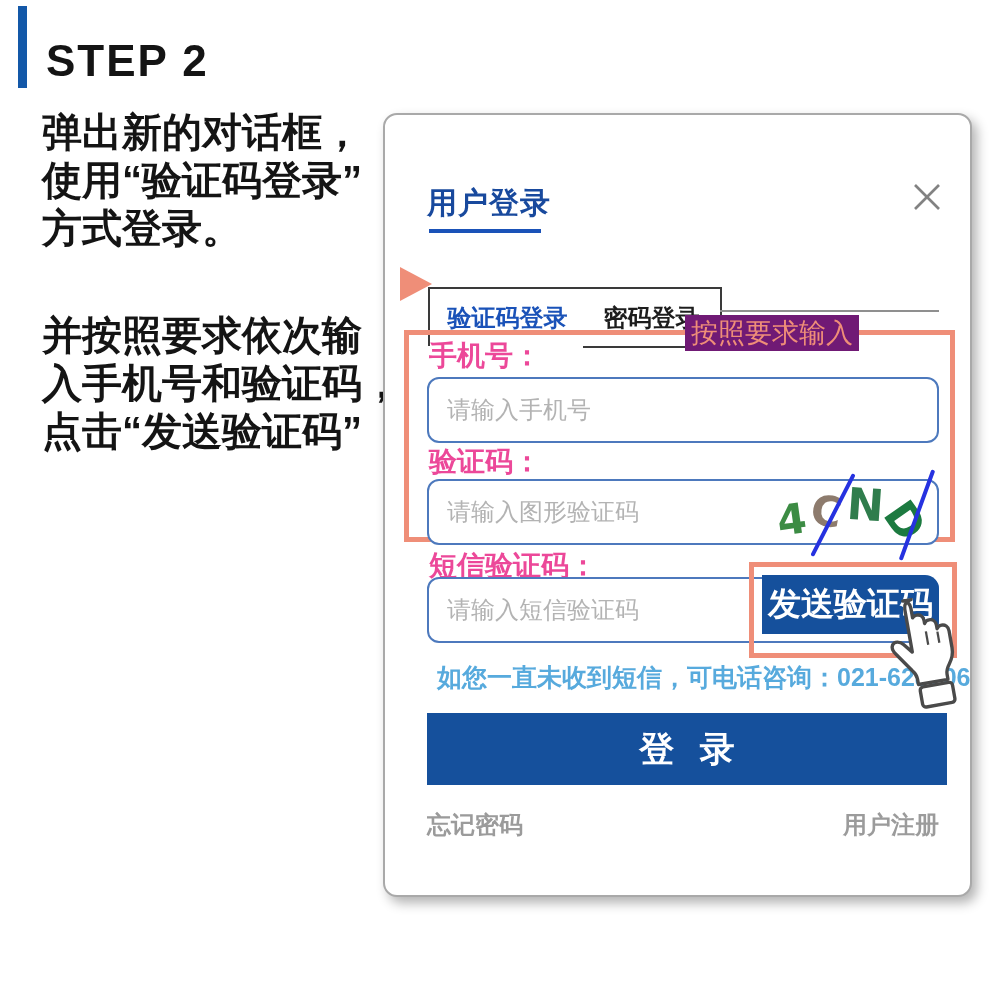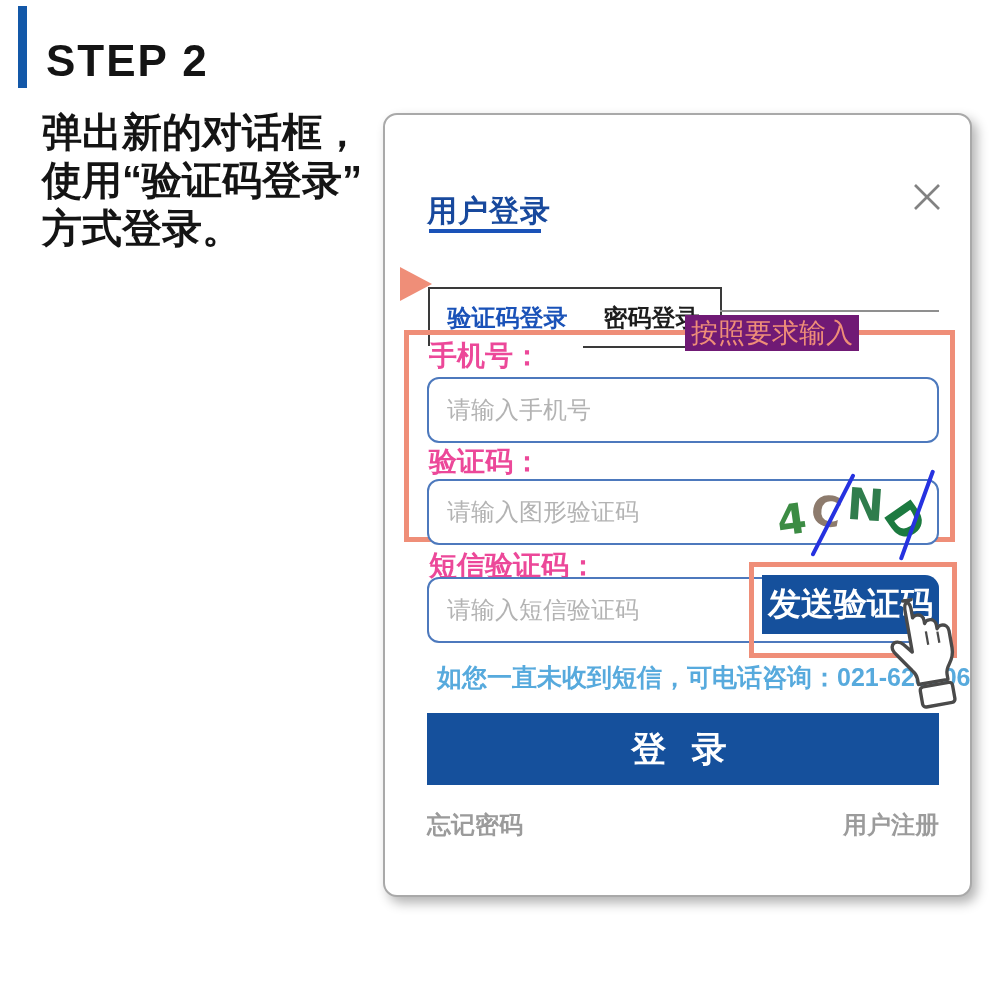--- a/index.html
+++ b/index.html
@@ -15,21 +15,21 @@
   .para{left:42px;color:#141414;font-size:40px;line-height:48px;font-weight:700;white-space:nowrap;}
   .para1{top:108px;}
   .para2{top:311px;}
 
   
   .dialog{
     left:383px;top:113px;width:585px;height:780px;background:#ffffff;
     border:2px solid #a9a9a9;border-radius:14px;
     box-shadow:5px 6px 12px rgba(0,0,0,0.30);
   }
-  .dlg-title{left:42px;top:68px;font-size:30px;font-weight:700;color:#18499d;letter-spacing:1px;margin-top:8px;}
+  .dlg-title{left:42px;top:68px;font-size:30px;font-weight:700;color:#18499d;letter-spacing:1px;}
   .dlg-underline{left:44px;top:114px;width:112px;height:4px;background:#1a52b8;}
   .close-btn{left:524px;top:64px;width:36px;height:36px;cursor:pointer;}
 
   
   .tab{top:140px;height:57px;background:#fff;border:2px solid #3a3a3a;
        display:flex;align-items:center;justify-content:center;font-size:24px;margin-top:32px;}
   .tab-active{left:43px;width:155px;border-bottom:none;color:#1a52b8;font-weight:700;}
   .tab-inactive{left:198px;width:137px;border-left:none;color:#1d1d1d;font-weight:600;}
   .tab-underline-ext{left:335px;top:195px;width:219px;height:2px;background:#8f8f8f;}
   .tab-pointer{left:15px;top:152px;width:0;height:0;
@@ -71,21 +71,21 @@
     border:none;border-radius:0 14px 14px 0;font-size:33px;font-weight:700;cursor:pointer;
     display:flex;align-items:center;justify-content:center;
     font-family:"Liberation Sans","DejaVu Sans",sans-serif;}
   .send-highlight{left:364px;top:447px;width:198px;height:86px;border:5px solid #ef8e78;}
 
   .notice{left:52px;top:546px;font-size:25px;font-weight:600;color:#57aadd;white-space:nowrap;}
 
   .login-btn{left:42px;top:598px;width:512px;height:72px;background:#15509c;color:#ffffff;border:none;
     font-size:35px;font-weight:700;letter-spacing:8px;cursor:pointer;
     display:flex;align-items:center;justify-content:center;
-    font-family:"Liberation Sans","DejaVu Sans",sans-serif;}
+    font-family:"Liberation Sans","DejaVu Sans",sans-serif;padding-left:8px;}
 
   .bottom-link{top:694px;font-size:24px;font-weight:600;color:#9b9b9b;cursor:pointer;}
   .link-forgot{left:42px;}
   .link-register{left:458px;}
 
   
   .hand{left:882px;top:594px;width:80px;height:122px;z-index:30;transform:rotate(-10deg);}
 </style>
 </head>
 <body>
@@ -94,20 +94,25 @@
 
   <div class="abs accent-bar"></div>
   <div class="abs step-title">STEP 2</div>
 
   <div class="abs para para1">
     <div>弹出新的对话框，</div>
     <div>使用“验证码登录”</div>
     <div>方式登录。</div>
   </div>
 
+  <div class="abs para para2">
+    <div>并按照要求依次输</div>
+    <div>入手机号和验证码，</div>
+    <div>点击“发送验证码”</div>
+  </div>
 
   <div class="abs dialog">
 
     <div class="abs dlg-title">用户登录</div>
     <div class="abs dlg-underline"></div>
 
     <div class="abs close-btn">
       <svg width="36" height="36" viewBox="0 0 36 36">
         <line x1="6" y1="6" x2="30" y2="30" stroke="#828282" stroke-width="2.6"></line>
         <line x1="30" y1="6" x2="6" y2="30" stroke="#828282" stroke-width="2.6"></line>

